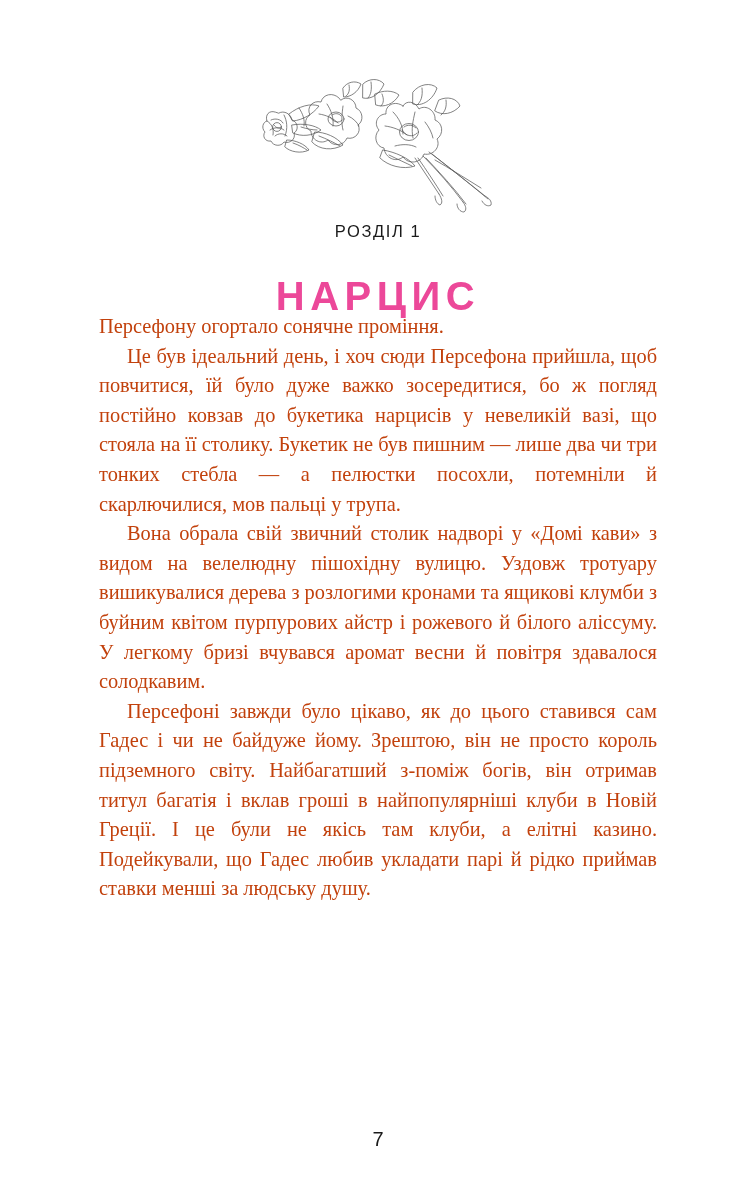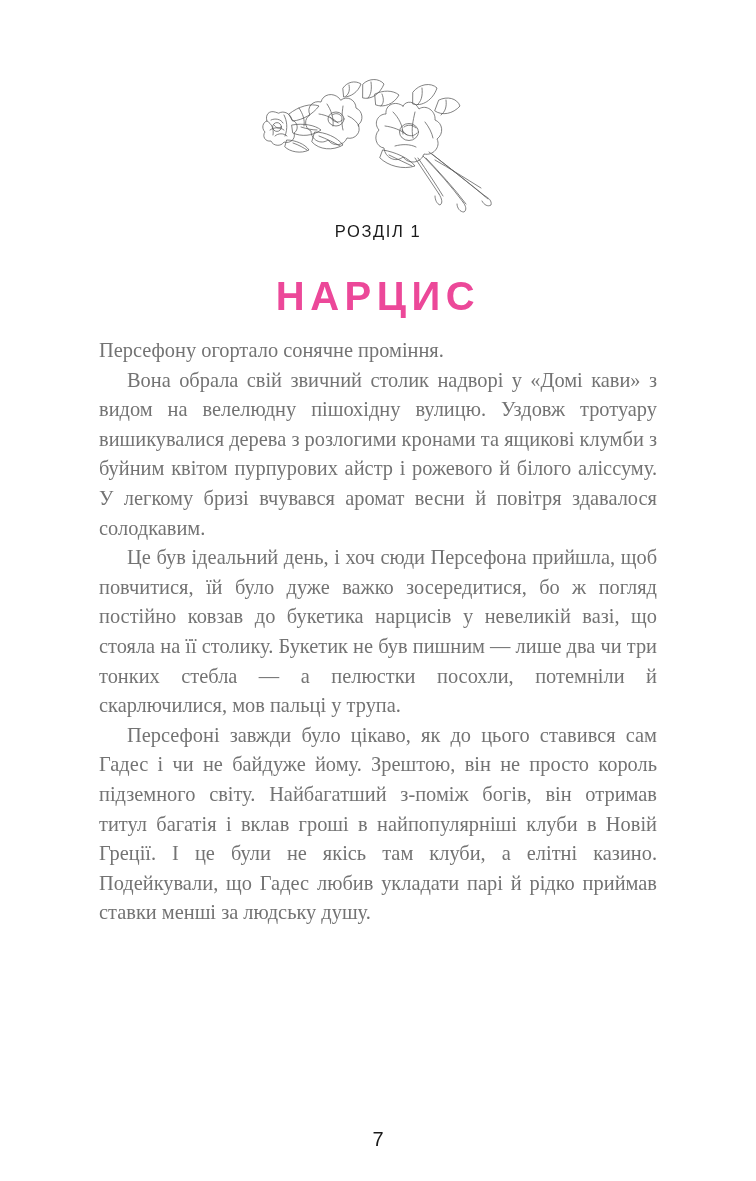--- a/index.html
+++ b/index.html
@@ -55,27 +55,27 @@
     font-size: 40px;
     font-weight: 700;
     letter-spacing: 5.5px;
     color: #ec4899;
     line-height: 1.15;
   }
 
   
   .body-text {
     position: absolute;
-    top: 328px;
+    top: 304px;
     left: 99px;
     width: 558px;
     font-family: "Liberation Serif", "DejaVu Serif", serif;
     font-size: 20.4px;
     line-height: 29.6px;
-    color: #737373;
+    color: #c2410c;
     text-align: justify;
     text-justify: inter-word;
     hyphens: manual;
   }
   .body-text p {
     margin: 0;
     text-indent: 28px;
   }
   .body-text p.no-indent {
     text-indent: 0;
@@ -171,20 +171,20 @@
       <path d="M192 90 C206 98 222 108 238 118"></path>
     </svg>
   </div>
 
   <div class="chapter-label">РОЗДІЛ 1</div>
 
   <h1 class="chapter-title">НАРЦИС</h1>
 
   <div class="body-text">
     <p class="no-indent">Персефону огортало сонячне проміння.</p>
+    <p>Це був ідеальний день, і хоч сюди Персефона прийшла, щоб повчитися, їй було дуже важко зосередитися, бо ж погляд постійно ковзав до букетика нарцисів у невеликій вазі, що стояла на її столику. Букетик не був пишним — лише два чи три тонких стебла — а пелюстки посохли, потемніли й скарлючилися, мов пальці у трупа.</p>
     <p>Вона обрала свій звичний столик надворі у «Домі кави» з видом на велелюдну пішохідну вулицю. Уздовж тротуару вишикувалися дерева з розлогими кронами та ящикові клумби з буйним квітом пурпурових айстр і рожевого й білого аліссуму. У легкому бризі вчувався аромат весни й повітря здавалося солодкавим.</p>
-    <p>Це був ідеальний день, і хоч сюди Персефона прийшла, щоб повчитися, їй було дуже важко зосередитися, бо ж погляд постійно ковзав до букетика нарцисів у невеликій вазі, що стояла на її столику. Букетик не був пишним — лише два чи три тонких стебла — а пелюстки посохли, потемніли й скарлючилися, мов пальці у трупа.</p>
     <p>Персефоні завжди було цікаво, як до цього ставився сам Гадес і чи не байдуже йому. Зрештою, він не просто король підземного світу. Найбагатший з-поміж богів, він отримав титул багатія і вклав гроші в найпопулярніші клуби в Новій Греції. І це були не якісь там клуби, а елітні казино. Подейкували, що Гадес любив укладати парі й рідко приймав ставки менші за людську душу.</p>
   </div>
 
   <div class="folio">7</div>
 
 </div>
 
 </body></html>

